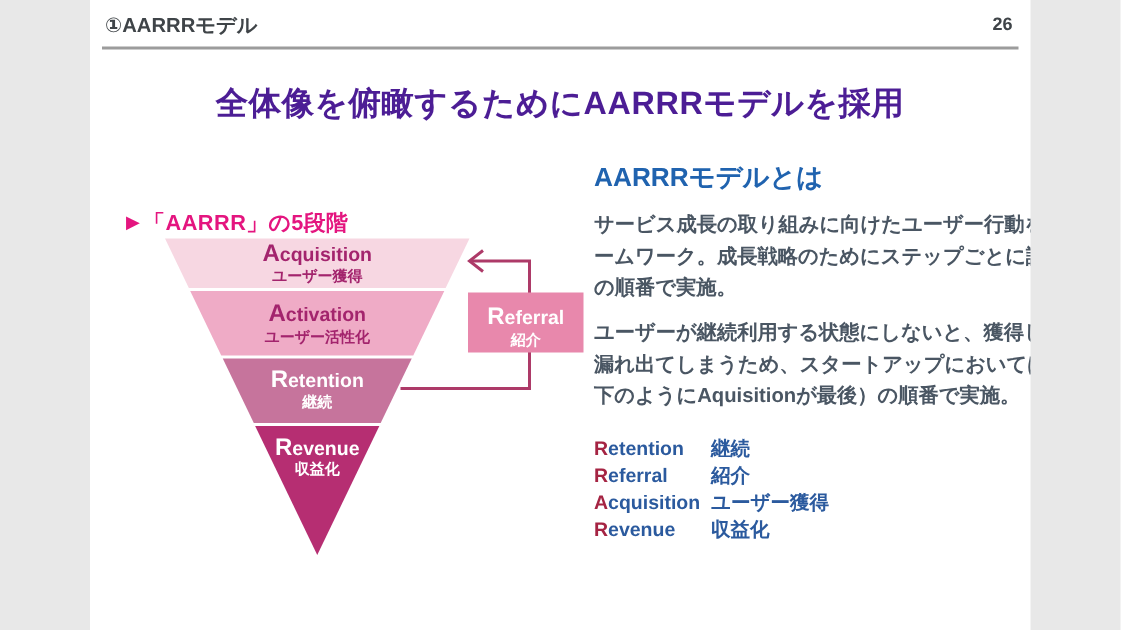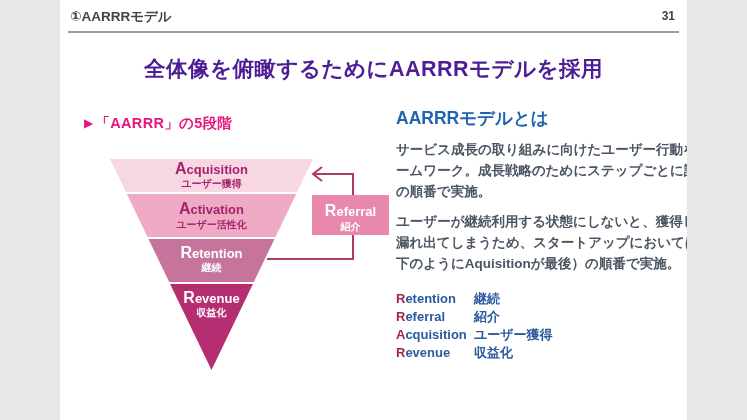--- a/index.html
+++ b/index.html
@@ -9,21 +9,21 @@
     overflow:hidden; margin:0 auto;
   }
   
   .hdr-label { position:absolute; left:10px; top:8px; font-size:13.5px; font-weight:bold; color:#3f4448; }
   .page-num  { position:absolute; right:12px; top:9px; font-size:12px; font-weight:bold; color:#3f4448; }
   .divider   { position:absolute; left:8px; right:8px; top:31px; height:2px; background:#9c9c9c; }
   
   .title { position:absolute; left:0; right:0; top:54px; text-align:center;
            font-size:21.5px; font-weight:bold; color:#4c1d95; letter-spacing:0.5px; }
   
-  .caption { position:absolute; left:24px; top:114px; font-size:14.5px; font-weight:bold;
+  .caption { position:absolute; left:24px; top:139px; font-size:14.5px; font-weight:bold;
              color:#e4157f; letter-spacing:0.3px; }
   .caption .marker { font-size:12px; margin-right:2px; vertical-align:1px; }
   
   .funnel-svg { position:absolute; left:40px; top:150px; }
   svg text { font-family:"Liberation Sans","DejaVu Sans",sans-serif; font-weight:bold; }
   .fun-en   { font-size:13px; }
   .fun-init { font-size:16px; }
   .fun-jp   { font-size:10px; }
   
   .right { position:absolute; left:336px; top:106px; width:388px; }
@@ -34,21 +34,21 @@
   .aarrr-list .en  { display:inline-block; width:78px; color:#2b5a9e; }
   .aarrr-list .init{ color:#a52443; }
   .aarrr-list .jp  { color:#2b5a9e; }
 </style>
 </head>
 <body>
 
 <div class="slide">
 
   <div class="hdr-label">①AARRRモデル</div>
-  <div class="page-num">31</div>
+  <div class="page-num">26</div>
   <div class="divider"></div>
 
   <div class="title">全体像を俯瞰するためにAARRRモデルを採用</div>
 
   <div class="caption">
     <span class="marker">▶</span><span>「AARRR」の5段階</span>
   </div>
 
   <svg class="funnel-svg" width="300" height="230" viewBox="0 0 300 230">
 

